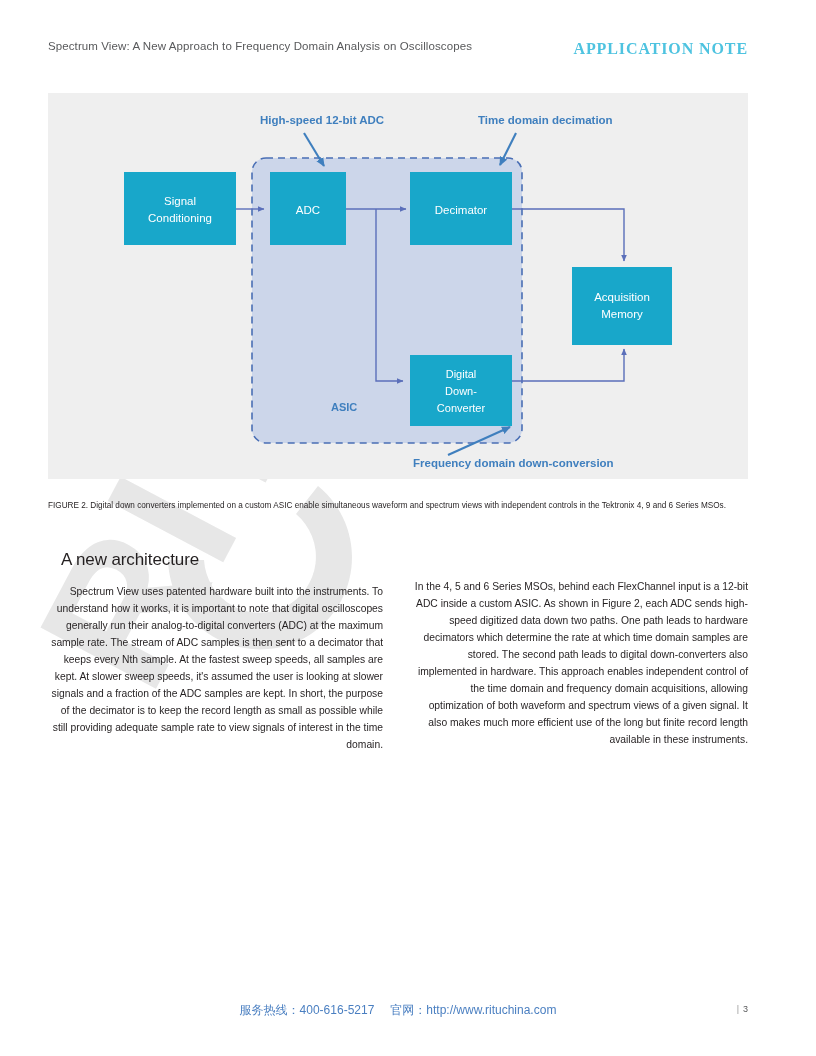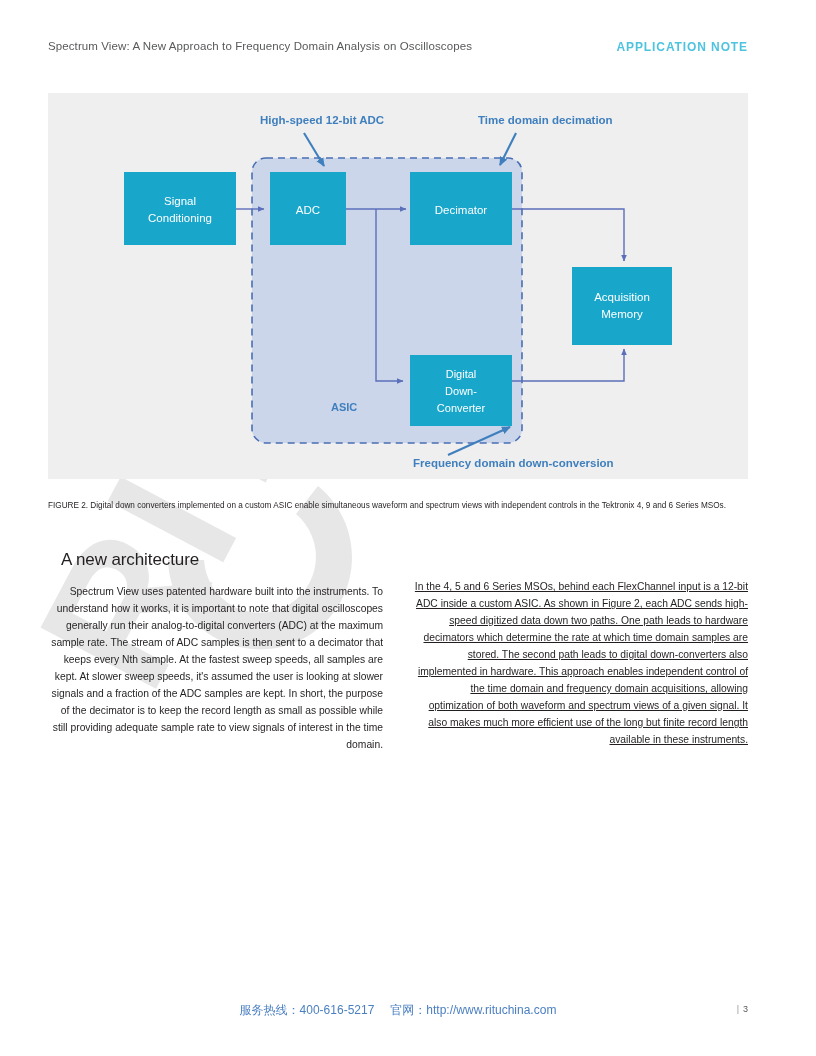--- a/index.html
+++ b/index.html
@@ -36,25 +36,26 @@
     justify-content: space-between;
     z-index: 10;
   }
   #header .doc-title {
     font-size: 11.5px;
     color: #58595b;
     letter-spacing: 0.1px;
     white-space: nowrap;
   }
   #header .doc-kicker {
-    font-size: 12px;
+    font-size: 16px;
     font-weight: bold;
     color: #4ec3e0;
     letter-spacing: 0.9px;
     white-space: nowrap;
+    font-family: Liberation Serif, serif;
   }
 
   
   #figure-panel {
     position: absolute;
     left: 48px;
     top: 93px;
     width: 700px;
     height: 386px;
     background: #efefef;
@@ -93,21 +94,21 @@
     margin: 0 0 13px 13px;
     letter-spacing: -0.1px;
   }
   .body-par {
     font-size: 10.3px;
     line-height: 17px;
     color: #231f20;
     margin: 0;
     text-align: right;
   }
-  .col-right .body-par { margin-top: 28px; text-decoration: underline; }
+  .col-right .body-par { margin-top: 28px; }
 
   
   #footer {
     position: absolute;
     left: 48px;
     top: 1002px;
     width: 700px;
     z-index: 10;
   }
   #footer-contact {

